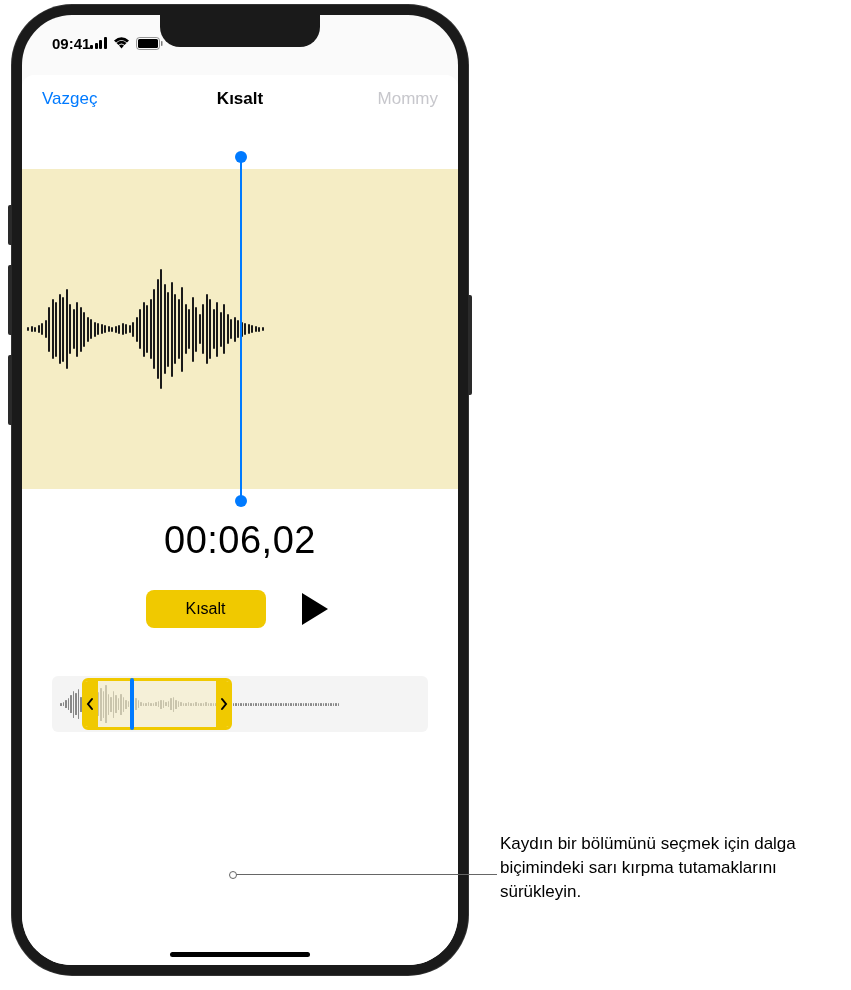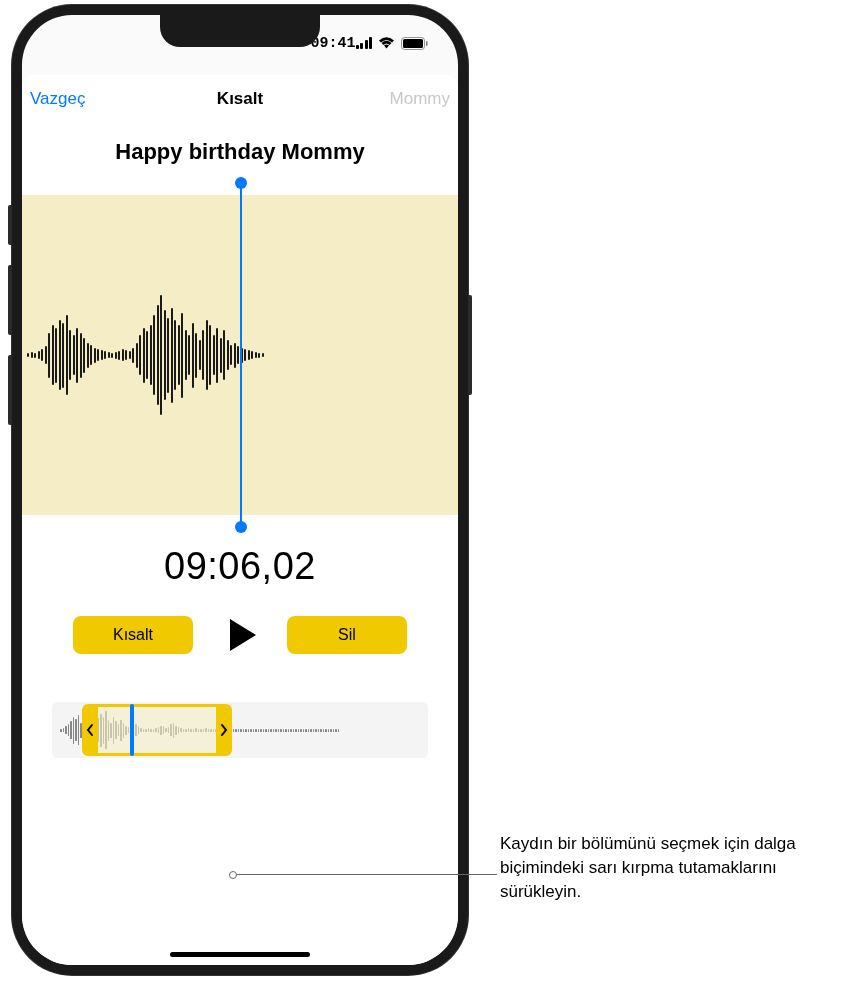--- a/index.html
+++ b/index.html
@@ -47,25 +47,24 @@
       transform: translateX(-50%);
       width: 160px;
       height: 32px;
       background: #1a1a1a;
       border-radius: 0 0 20px 20px;
       z-index: 100;
     }
     .status-bar {
       height: 48px;
       display: flex;
-      justify-content: flex-end;
+      justify-content: flex-start;
       align-items: center;
       padding: 0 30px;
       padding-top: 8px;
-      font-family: Liberation Mono, monospace;
     }
     .status-time {
       font-weight: 600;
       font-size: 15px;
     }
     .status-right {
       display: flex;
       gap: 6px;
       align-items: center;
     }
@@ -90,21 +89,21 @@
       left: 0;
       right: 0;
       bottom: 0;
       background: #fff;
       border-radius: 12px 12px 0 0;
     }
     .nav-bar {
       display: flex;
       justify-content: space-between;
       align-items: center;
-      padding: 14px 8px 10px;
+      padding: 14px 20px 10px;
     }
     .nav-cancel {
       color: #007AFF;
       font-size: 17px;
     }
     .nav-title {
       font-size: 17px;
       font-weight: 600;
       position: absolute;
       left: 50%;
@@ -342,21 +341,20 @@
     </div>
 
     <div class="sheet">
       <div class="nav-bar">
         <span class="nav-cancel">Vazgeç</span>
         <span class="nav-title">Kısalt</span>
         <span class="nav-save">Mommy</span>
       </div>
 
       <div class="recording-header">
-        <div class="recording-title">Happy birthday Mommy</div>
       </div>
 
       <div class="waveform-container">
         <div class="waveform" id="main-waveform">
             <div class="wave-bar" style="height: 4px;"></div>
             <div class="wave-bar" style="height: 6px;"></div>
             <div class="wave-bar" style="height: 5px;"></div>
             <div class="wave-bar" style="height: 8px;"></div>
             <div class="wave-bar" style="height: 12px;"></div>
             <div class="wave-bar" style="height: 18px;"></div>
@@ -420,28 +418,27 @@
             <div class="wave-bar" style="height: 10px;"></div>
             <div class="wave-bar" style="height: 8px;"></div>
             <div class="wave-bar" style="height: 6px;"></div>
             <div class="wave-bar" style="height: 5px;"></div>
             <div class="wave-bar" style="height: 4px;"></div>
           </div>
         <div class="playhead"></div>
       </div>
 
 
-      <div class="time-display">09:06,02</div>
+      <div class="time-display">00:06,02</div>
 
       <div class="controls">
         <button class="action-btn">Kısalt</button>
         <button class="play-btn">
           <div class="play-triangle"></div>
         </button>
-        <button class="action-btn">Sil</button>
       </div>
 
       <div class="trim-overview">
         <div class="mini-waveform" id="mini-waveform">
             <div class="mini-bar" style="height: 3px;"></div>
             <div class="mini-bar" style="height: 4.5px;"></div>
             <div class="mini-bar" style="height: 7.5px;"></div>
             <div class="mini-bar" style="height: 12px;"></div>
             <div class="mini-bar" style="height: 18px;"></div>
             <div class="mini-bar" style="height: 27px;"></div>

